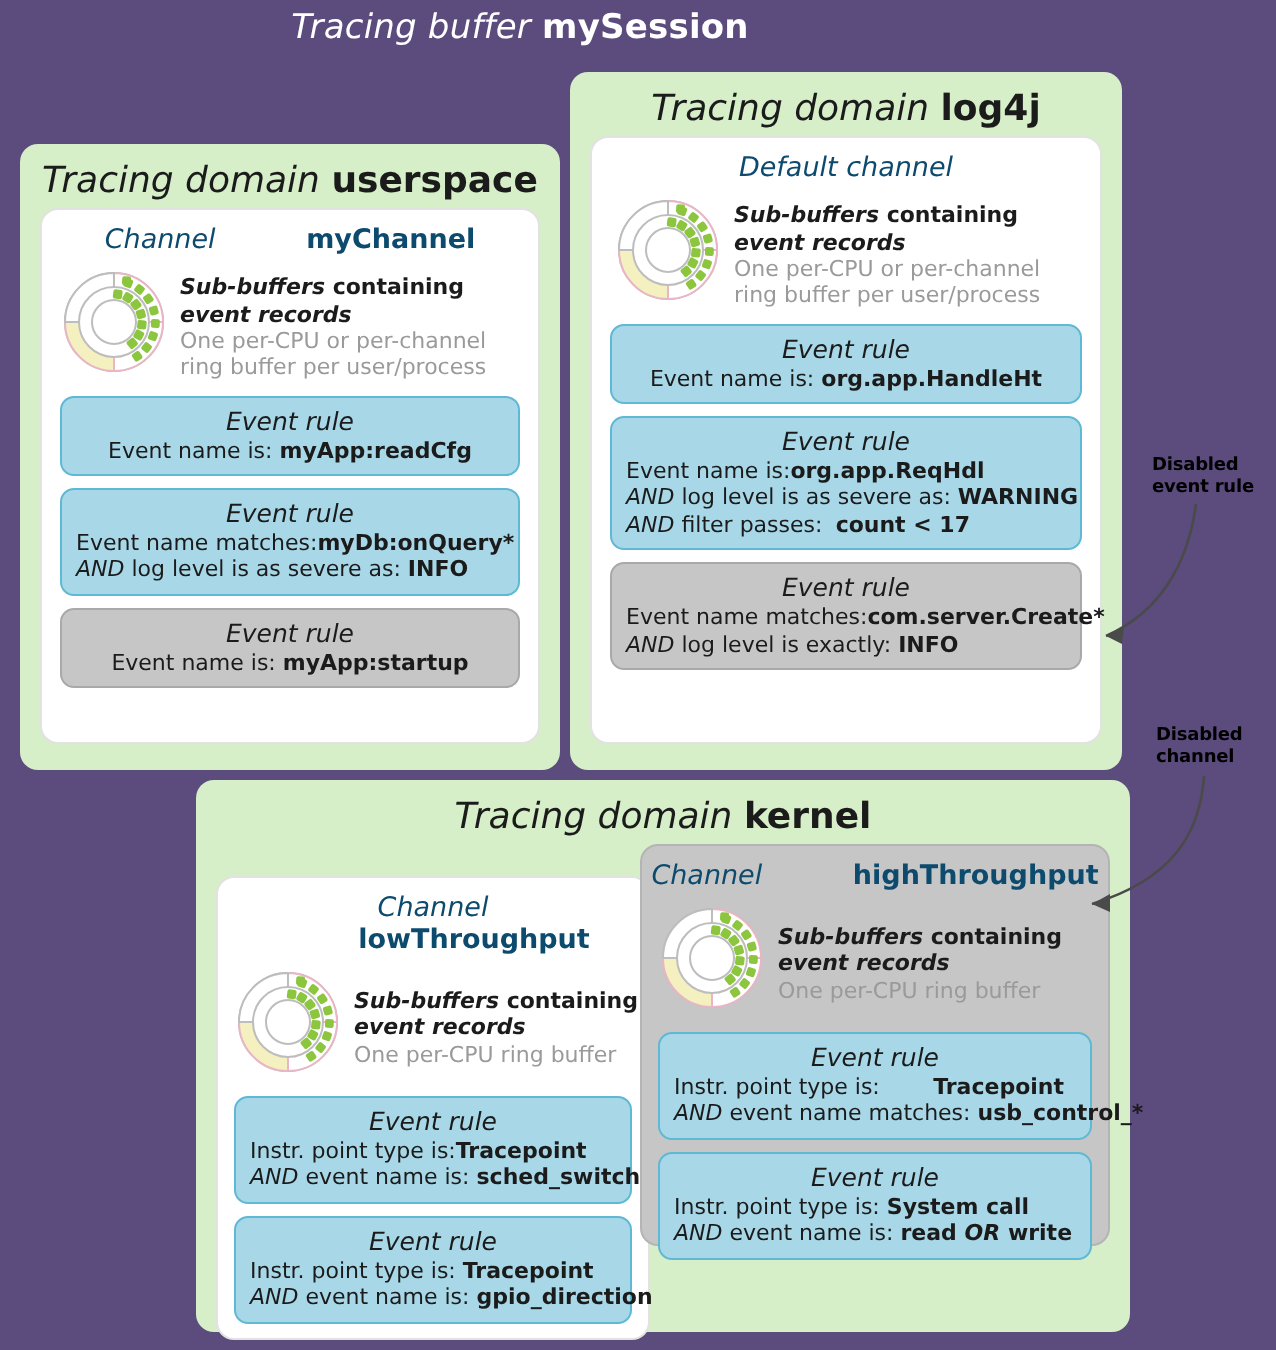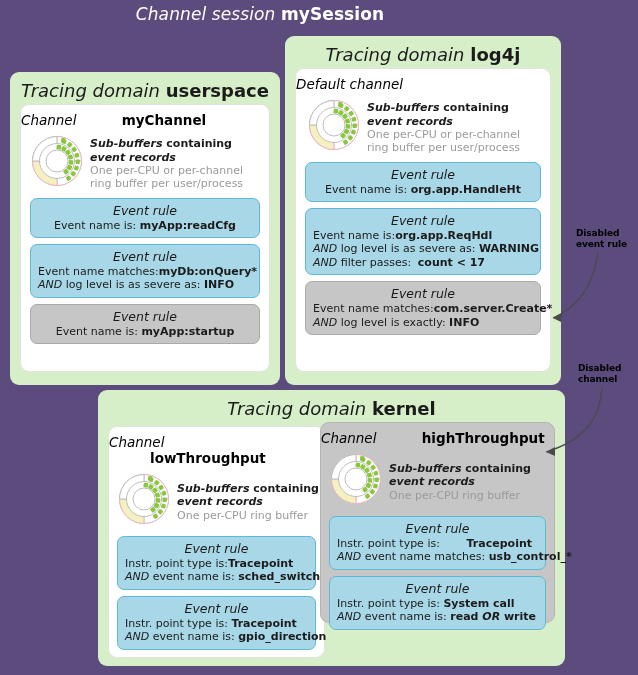--- a/index.html
+++ b/index.html
@@ -31,22 +31,22 @@
   .domain-title b { font-style: normal; font-weight: bold; }
 
   .channel {
     position: absolute;
     background: #ffffff;
     border-radius: 9px;
     border: 1px solid #e2e2e2;
   }
   .channel.disabled { background: #c6c6c6; border-color: #b4b4b4; }
   .channel-title {
-    font-style: italic; font-size: 13.5px;
-    color: #000000; padding-top: 7px;
+    text-align: center; font-style: italic; font-size: 13.5px;
+    color: #0c4a6e; padding-top: 7px;
   }
   .channel-title b { font-style: normal; font-weight: bold; padding-left: 41px; }
 
   
   .subbuf { display: flex; align-items: center; padding: 6px 0 4px 0; }
   .subbuf .ringwrap { flex: 0 0 auto; }
   .subbuf .txt { font-size: 11px; line-height: 13.4px; color: #1b1b1b; padding-top: 2px; }
   .subbuf .txt .l1 { font-weight: bold; }
   .subbuf .txt .l1 i { font-style: italic; }
   .subbuf .txt .l2 { font-style: italic; font-weight: bold; }
@@ -82,21 +82,21 @@
     position: absolute;
     color: #000; font-weight: bold; font-size: 9px; line-height: 10.5px;
     text-align: left; letter-spacing: -.1px;
   }
   svg.arrow { position: absolute; overflow: visible; pointer-events: none; }
 </style>
 </head>
 <body>
 
 <div id="session-title">
-  <span>Channel session</span>
+  <span>Tracing buffer</span>
   <b>mySession</b>
 </div>
 
 <div class="domain" style="left:10px; top:72px; width:270px; height:313px;">
   <div class="domain-title">
     <span>Tracing domain</span> <b>userspace</b>
   </div>
   <div class="channel" style="left:10px; top:32px; width:250px; height:268px;">
     <div class="channel-title">
       <span>Channel</span> <b>myChannel</b>
@@ -240,21 +240,21 @@
       </div>
     </div>
   </div>
 </div>
 
 <div class="domain" style="left:98px; top:390px; width:467px; height:276px;">
   <div class="domain-title">
     <span>Tracing domain</span> <b>kernel</b>
   </div>
 
-  <div class="channel" style="left:10px; top:36px; width:217px; height:232px;">
+  <div class="channel" style="left:10px; top:48px; width:217px; height:232px;">
     <div class="channel-title">
       <span>Channel</span> <b>lowThroughput</b>
     </div>
     <div class="subbuf" style="padding-left:8px;">
       <span class="ringwrap">
         <svg width="54" height="54" viewBox="0 0 54 54">
           <g transform="translate(27,27)">
             <circle r="24.5" fill="#ffffff" stroke="#bdbdbd" stroke-width="1"></circle>
             <path d="M 0 0 L 0 -24.5 A 24.5 24.5 0 0 1 24.5 0 Z" fill="#ffffff" stroke="#e8b6c4" stroke-width="1"></path>
             <path d="M 0 0 L 24.5 0 A 24.5 24.5 0 0 1 0 24.5 Z" fill="#ffffff" stroke="#e8b6c4" stroke-width="1"></path>

